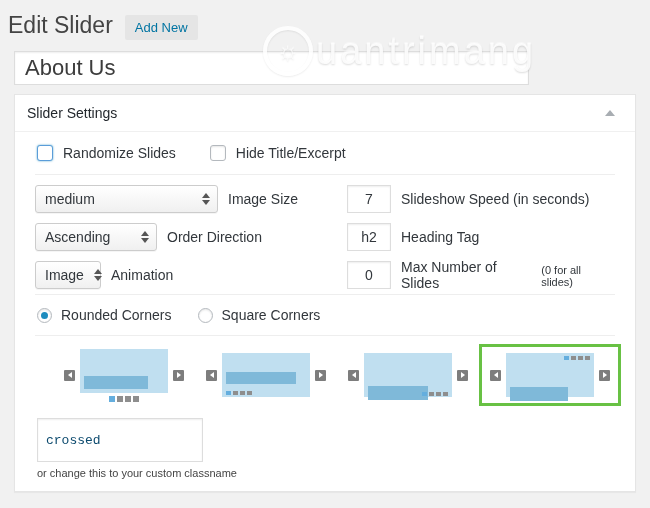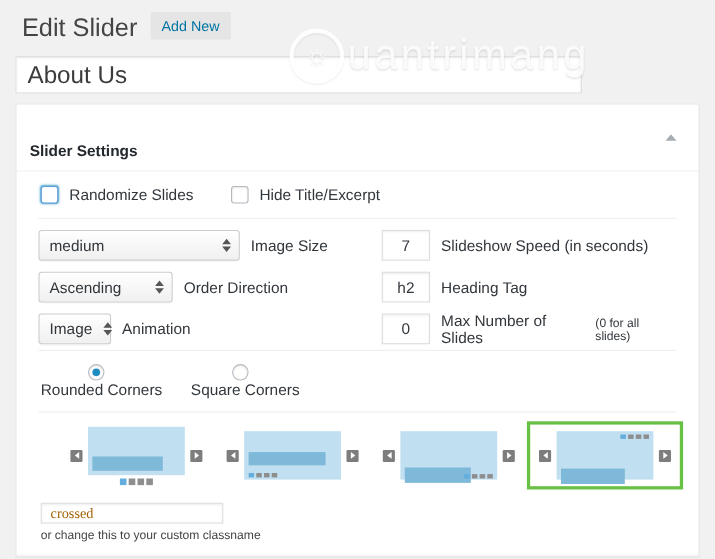--- a/index.html
+++ b/index.html
@@ -1,20 +1,20 @@
 <!DOCTYPE html>
 <html><head>
 <meta charset="utf-8">
 <style>
   * { margin:0; padding:0; box-sizing:border-box; }
   body { font-family:"Liberation Sans", sans-serif; background:#f1f1f1; }
   .page { position:relative; width:650px; height:508px; background:#f1f1f1; overflow:hidden; }
 
   
-  .header { padding:11px 14px 0 20px; display:flex; align-items:flex-start; }
+  .header { padding:11px 14px 0 8px; display:flex; align-items:flex-end; }
   .page-title { font-size:23px; font-weight:400; color:#444; line-height:29px; }
   .add-new-btn { margin-left:12px; background:#e5e5e5; color:#0074a2; font-size:13px; line-height:13px;
     padding:6px 10px; border-radius:2px; border:none; cursor:pointer; font-family:"Liberation Sans",sans-serif; }
 
   
   .title-field { display:block; margin:11px 14px 0 14px; width:515px; height:34px; background:#fff;
     border:1px solid #ddd; box-shadow:inset 0 1px 2px rgba(0,0,0,.07); padding:2px 10px;
     font-size:22px; color:#3c3c3c; font-family:"Liberation Sans",sans-serif; outline:none; }
 
   
@@ -24,21 +24,21 @@
   .watermark-logo { width:50px; height:50px; border:4px solid rgba(255,255,255,.85); border-radius:50%;
     display:flex; align-items:center; justify-content:center; font-size:24px;
     box-shadow:0 1px 2px rgba(0,0,0,.08), inset 0 1px 2px rgba(0,0,0,.08); margin-right:3px; }
   .watermark-text { font-size:38px; font-weight:normal; letter-spacing:3px; }
 
   
   .metabox { margin:9px 14px 0 14px; background:#fff; border:1px solid #e5e5e5;
     box-shadow:0 1px 1px rgba(0,0,0,.04); }
   .metabox-header { display:flex; align-items:center; justify-content:space-between;
     padding:10px 12px; border-bottom:1px solid #f0f0f0; }
-  .metabox-title { font-size:14px; font-weight:bold; color:#23282d;margin-top:24px; }
+  .metabox-title { font-size:14px; font-weight:normal; color:#23282d; }
   .toggle-icon { width:0; height:0; border-left:5px solid transparent; border-right:5px solid transparent;
     border-bottom:6px solid #a8adb2; margin-right:8px; cursor:pointer; }
   .metabox-body { padding:0 20px 10px 20px; }
   .divider { border:0; border-top:1px solid #eee; }
 
   
   .checkbox-row { display:flex; align-items:center; padding:13px 0 13px 2px; }
   .check-group { display:flex; align-items:center; margin-right:34px; cursor:pointer; }
   .checkbox { width:16px; height:16px; background:#fff; border:1px solid #b4b9be; border-radius:3px;
     box-shadow:inset 0 1px 2px rgba(0,0,0,.1); margin-right:10px; }
@@ -57,21 +57,21 @@
   .tri-down { width:0; height:0; border-left:4px solid transparent; border-right:4px solid transparent; border-top:5px solid #555; }
   .w-lg { width:183px; } .w-md { width:110px; } .w-md2 { width:122px; } .w-sm { width:66px; }
   .select + .field-label, .num-input + .field-label { margin-left:10px; }
   .num-input { width:44px; height:28px; text-align:center; font-size:14px; color:#32373c;
     border:1px solid #ddd; box-shadow:inset 0 1px 2px rgba(0,0,0,.07); background:#fff;
     font-family:"Liberation Sans",sans-serif; outline:none; }
   .label-note { font-size:11px; color:#32373c; margin-left:4px; position:relative; top:1px; }
 
   
   .radio-row { display:flex; align-items:center; padding:12px 0 12px 2px; }
-  .radio-group { display:flex; align-items:center; margin-right:26px; cursor:pointer;flex-direction:column; }
+  .radio-group { display:flex; align-items:center; margin-right:26px; cursor:pointer; }
   .radio { width:15px; height:15px; border:1px solid #b4b9be; border-radius:50%; background:#fff;
     box-shadow:inset 0 1px 2px rgba(0,0,0,.1); margin-right:9px; position:relative; }
   .radio.checked::after { content:""; position:absolute; left:3px; top:3px; width:7px; height:7px;
     border-radius:50%; background:#1e8cbe; }
 
   
   .themes-row { display:flex; align-items:center; justify-content:space-between;
     padding:8px 0 4px 18px; height:74px; }
   .theme-frame { display:flex; align-items:center; border:3px solid transparent; padding:6px 8px;
     cursor:pointer; background:transparent; }
@@ -90,23 +90,23 @@
   .dots { display:flex; gap:2px; }
   .dots-below { margin-top:3px; }
   .dots-abs { position:absolute; }
   .dots-bl { left:4px; bottom:2px; } .dots-br { right:4px; bottom:1px; } .dots-tr { right:4px; top:3px; }
   .dot { width:5px; height:4px; background:#8e8e8e; }
   .dots-below .dot { width:6px; height:6px; }
   .dot.active { background:#64aede; }
 
   
   .classname-section { padding:8px 0 2px 2px; }
-  .classname-input { width:166px; height:19px; border:1px solid #ddd; background:#fff;
-    box-shadow:inset 0 1px 2px rgba(0,0,0,.07); padding:0 8px; font-size:13px; color:#a16207;
-    font-family:Liberation Serif, serif; outline:none; }
+  .classname-input { width:166px; height:44px; border:1px solid #ddd; background:#fff;
+    box-shadow:inset 0 1px 2px rgba(0,0,0,.07); padding:0 8px; font-size:13px; color:#0c4a6e;
+    font-family:Liberation Mono, monospace; outline:none; }
   .help-text { font-size:11px; color:#444; margin-top:5px; }
 </style>
 </head>
 <body>
 
 <div class="page">
 
   <div class="header">
     <h1 class="page-title">Edit Slider</h1>
     <button class="add-new-btn">Add New</button>

